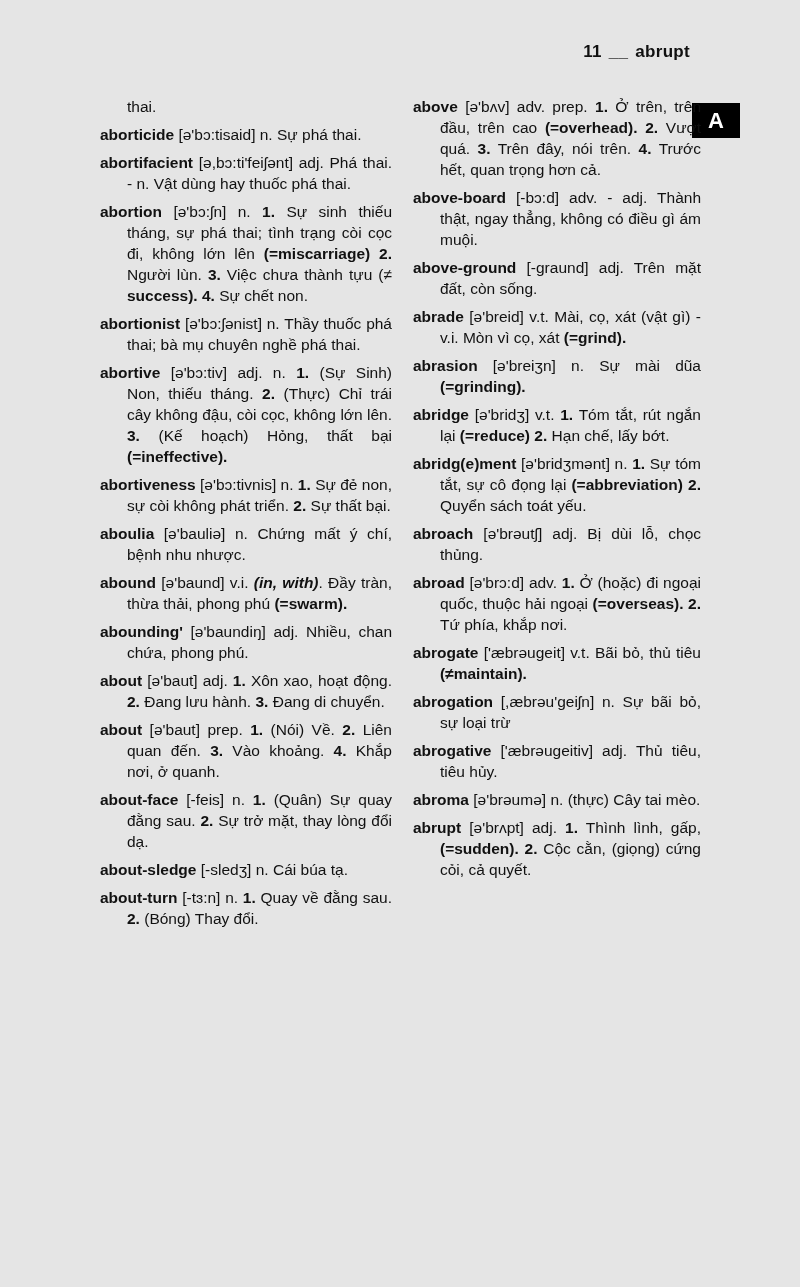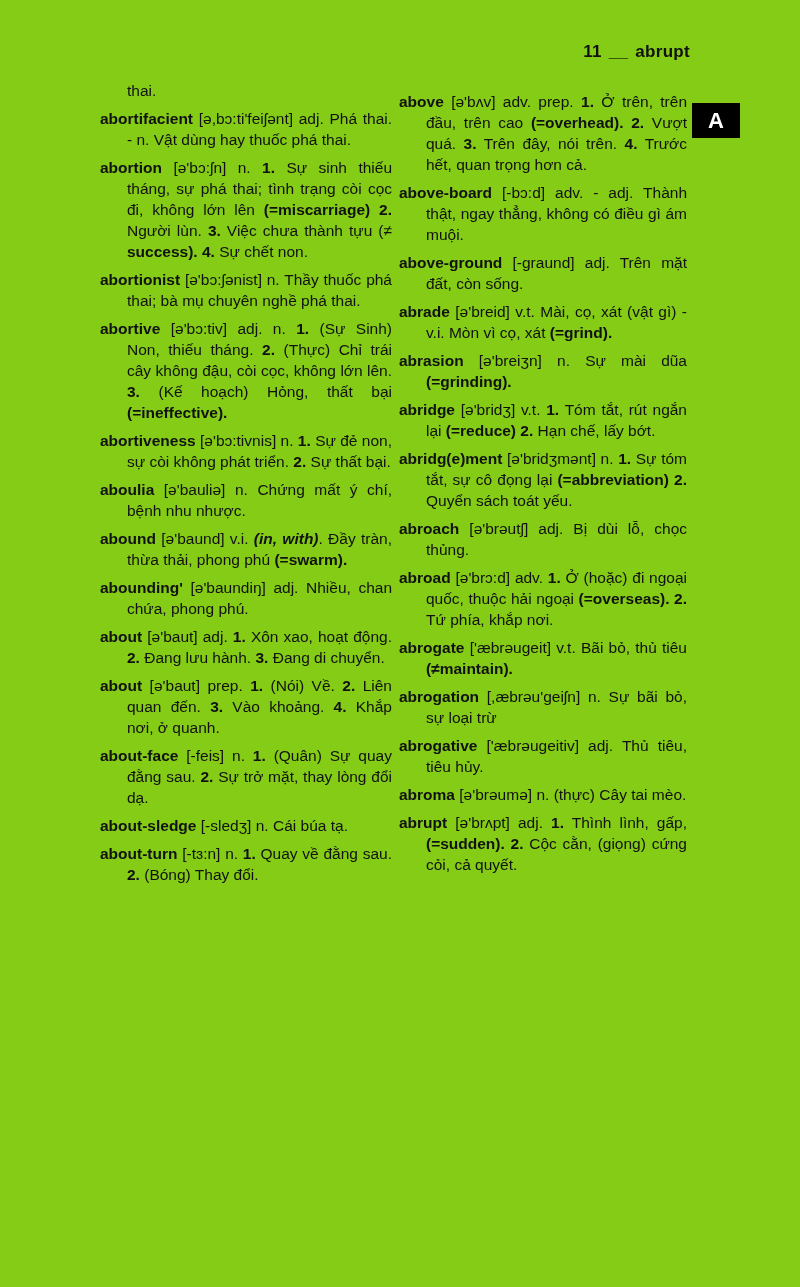--- a/index.html
+++ b/index.html
@@ -3,39 +3,39 @@
 <meta charset="utf-8">
 <style>
   * { margin: 0; padding: 0; box-sizing: border-box; }
   html, body { background: #ffffff; }
   body {
     width: 800px; height: 1287px;
     position: relative; overflow: hidden;
     font-family: "Liberation Sans", sans-serif;
     color: #111111;
   }
-  .page { position: absolute; inset: 0; background: #84cc16; }
+  .page { position: absolute; inset: 0; background: #e5e5e5; }
   .header {
     position: absolute; top: 42px; right: 110px;
     font-weight: 700; font-size: 17px; letter-spacing: 0.3px;
     white-space: nowrap;
   }
   .header .sep { margin: 0 7px; }
   .letter-tab {
     position: absolute; top: 103px; left: 692px;
     width: 48px; height: 35px; background: #000000;
     display: flex; align-items: center; justify-content: center;
   }
   .letter-tab span {
     color: #ffffff; font-weight: 700; font-size: 22px;
     font-family: "Liberation Sans", sans-serif;
   }
   .columns {
-    position: absolute; top: 80px; left: 100px; width: 601px;
-    display: flex; gap: 7px; align-items: center;
+    position: absolute; top: 96px; left: 100px; width: 601px;
+    display: flex; gap: 21px; align-items: flex-start;
   }
   .col { width: 292px; flex: 0 0 auto; }
   .col.col-right { width: 288px; }
   .entry {
     font-size: 15.5px; line-height: 21px;
     text-align: justify;
     padding-left: 27px; text-indent: -27px;
     margin-bottom: 7px;
   }
   .entry.cont { text-indent: 0; }
@@ -53,20 +53,21 @@
     <span>11</span><span class="sep">__</span><span>abrupt</span>
   </div>
 
   <div class="letter-tab">
     <span>A</span>
   </div>
 
   <div class="columns">
     <div class="col" id="col-left">
         <p class="entry cont"><span>thai.</span></p>
+        <p class="entry"><span class="hw">aborticide</span><span> [ə'bɔ:tisaid] </span><span class="i">n.</span><span> Sự phá thai.</span></p>
         <p class="entry"><span class="hw">abortifacient</span><span> [ə,bɔ:ti'feiʃənt] </span><span class="i">adj.</span><span> Phá thai. - </span><span class="i">n.</span><span> Vật dùng hay thuốc phá thai.</span></p>
         <p class="entry"><span class="hw">abortion</span><span> [ə'bɔ:ʃn] </span><span class="i">n.</span><span> </span><span class="b">1.</span><span> Sự sinh thiếu tháng, sự phá thai; tình trạng còi cọc đi, không lớn lên </span><span class="b">(=miscarriage)</span><span> </span><span class="b">2.</span><span> Người lùn. </span><span class="b">3.</span><span> Việc chưa thành tựu (≠ </span><span class="b">success).</span><span> </span><span class="b">4.</span><span> Sự chết non.</span></p>
         <p class="entry"><span class="hw">abortionist</span><span> [ə'bɔ:ʃənist] </span><span class="i">n.</span><span> Thầy thuốc phá thai; bà mụ chuyên nghề phá thai.</span></p>
         <p class="entry"><span class="hw">abortive</span><span> [ə'bɔ:tiv] </span><span class="i">adj. n.</span><span> </span><span class="b">1.</span><span> </span><span class="i">(Sự Sinh)</span><span> Non, thiếu tháng. </span><span class="b">2.</span><span> </span><span class="i">(Thực)</span><span> Chỉ trái cây không đậu, còi cọc, không lớn lên. </span><span class="b">3.</span><span> </span><span class="i">(Kế hoạch)</span><span> Hỏng, thất bại </span><span class="b">(=ineffective).</span></p>
         <p class="entry"><span class="hw">abortiveness</span><span> [ə'bɔ:tivnis] </span><span class="i">n.</span><span> </span><span class="b">1.</span><span> Sự đẻ non, sự còi không phát triển. </span><span class="b">2.</span><span> Sự thất bại.</span></p>
         <p class="entry"><span class="hw">aboulia</span><span> [ə'bauliə] </span><span class="i">n.</span><span> Chứng mất ý chí, bệnh nhu nhược.</span></p>
         <p class="entry"><span class="hw">abound</span><span> [ə'baund] </span><span class="i">v.i.</span><span> </span><span class="bi">(in, with)</span><span>. Đầy tràn, thừa thải, phong phú </span><span class="b">(=swarm).</span></p>
         <p class="entry"><span class="hw">abounding'</span><span> [ə'baundiŋ] </span><span class="i">adj.</span><span> Nhiều, chan chứa, phong phú.</span></p>
         <p class="entry"><span class="hw">about</span><span> [ə'baut] </span><span class="i">adj.</span><span> </span><span class="b">1.</span><span> Xôn xao, hoạt động. </span><span class="b">2.</span><span> Đang lưu hành. </span><span class="b">3.</span><span> Đang di chuyển.</span></p>
         <p class="entry"><span class="hw">about</span><span> [ə'baut] </span><span class="i">prep.</span><span> </span><span class="b">1.</span><span> </span><span class="i">(Nói)</span><span> Về. </span><span class="b">2.</span><span> Liên quan đến. </span><span class="b">3.</span><span> Vào khoảng. </span><span class="b">4.</span><span> Khắp nơi, ở quanh.</span></p>

